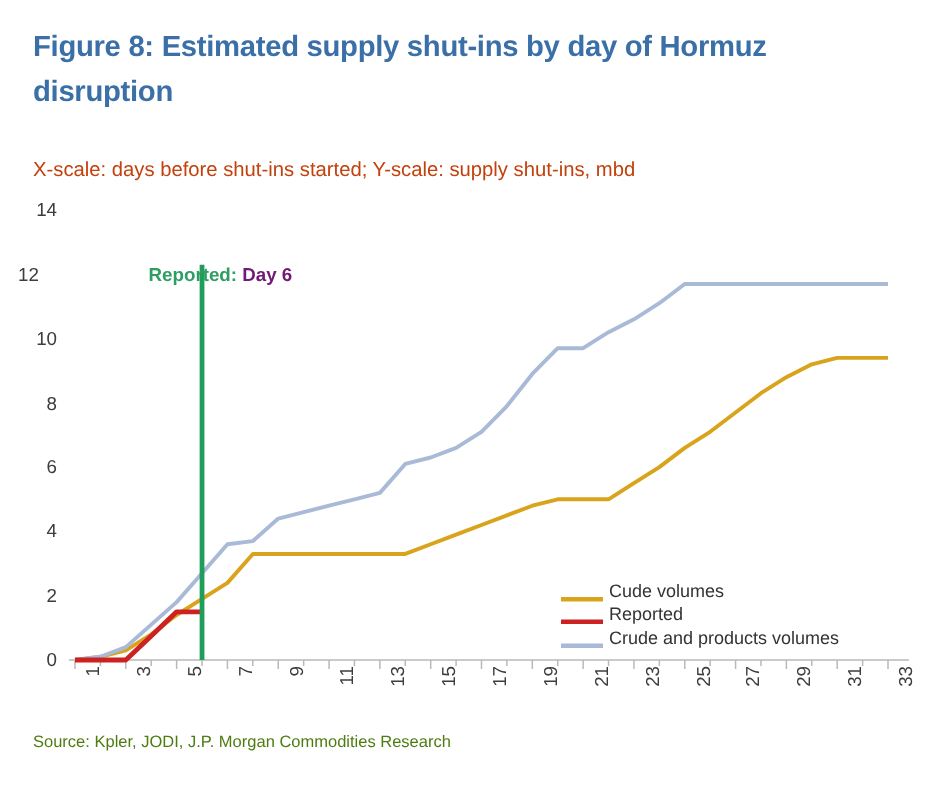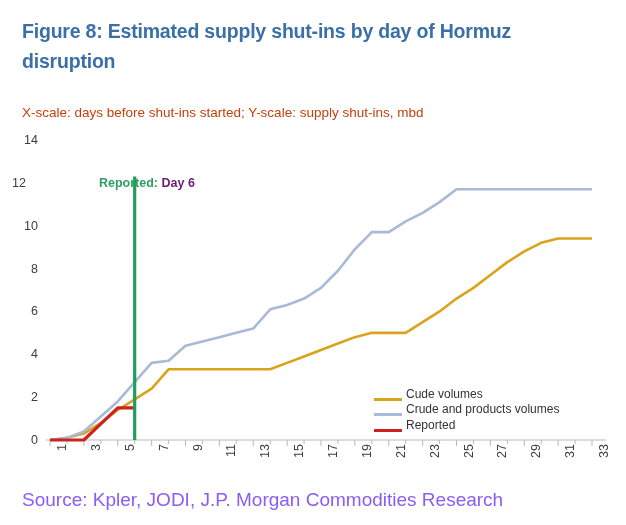--- a/index.html
+++ b/index.html
@@ -17,21 +17,21 @@
     font-size:19.5px;font-weight:bold;line-height:30px;
     color:#3a6fa8;
     letter-spacing:-0.2px;
   }
   .subtitle{
     position:absolute;left:22px;top:104px;width:580px;
     font-size:13.5px;color:#c2410c;line-height:18px;
   }
   .source{
     position:absolute;left:22px;top:489px;
-    font-size:19px;color:#8b5cf6;
+    font-size:11px;color:#4d7c0f;
   }
 
   
   .plot-wrap{position:absolute;left:0;top:140px;width:626px;height:345px;}
   .ylabels{position:absolute;left:0;top:0;width:44px;height:300px;}
   .ylabel{
     position:absolute;right:6px;width:38px;text-align:right;
     font-size:12.5px;color:#3d3d3d;transform:translateY(-50%);
   }
   .canvas{
@@ -157,23 +157,23 @@
     <br>
     <span>Reported: </span><span class="day">Day 6</span>
   </div>
 
   <div class="legend" id="legend">
       <div class="legend-row">
         <span class="legend-swatch" style="border-top-color: rgb(217, 164, 27);"></span>
         <span class="legend-label">Cude volumes</span>
       </div>
       <div class="legend-row">
+        <span class="legend-swatch" style="border-top-color: rgb(204, 34, 34);"></span>
+        <span class="legend-label">Reported</span>
+      </div>
+      <div class="legend-row">
         <span class="legend-swatch" style="border-top-color: rgb(168, 186, 214);"></span>
         <span class="legend-label">Crude and products volumes</span>
-      </div>
-      <div class="legend-row">
-        <span class="legend-swatch" style="border-top-color: rgb(204, 34, 34);"></span>
-        <span class="legend-label">Reported</span>
       </div>
     </div>
 
   <div class="source">Source: Kpler, JODI, J.P. Morgan Commodities Research</div>
 </div>
 
 </body></html>

